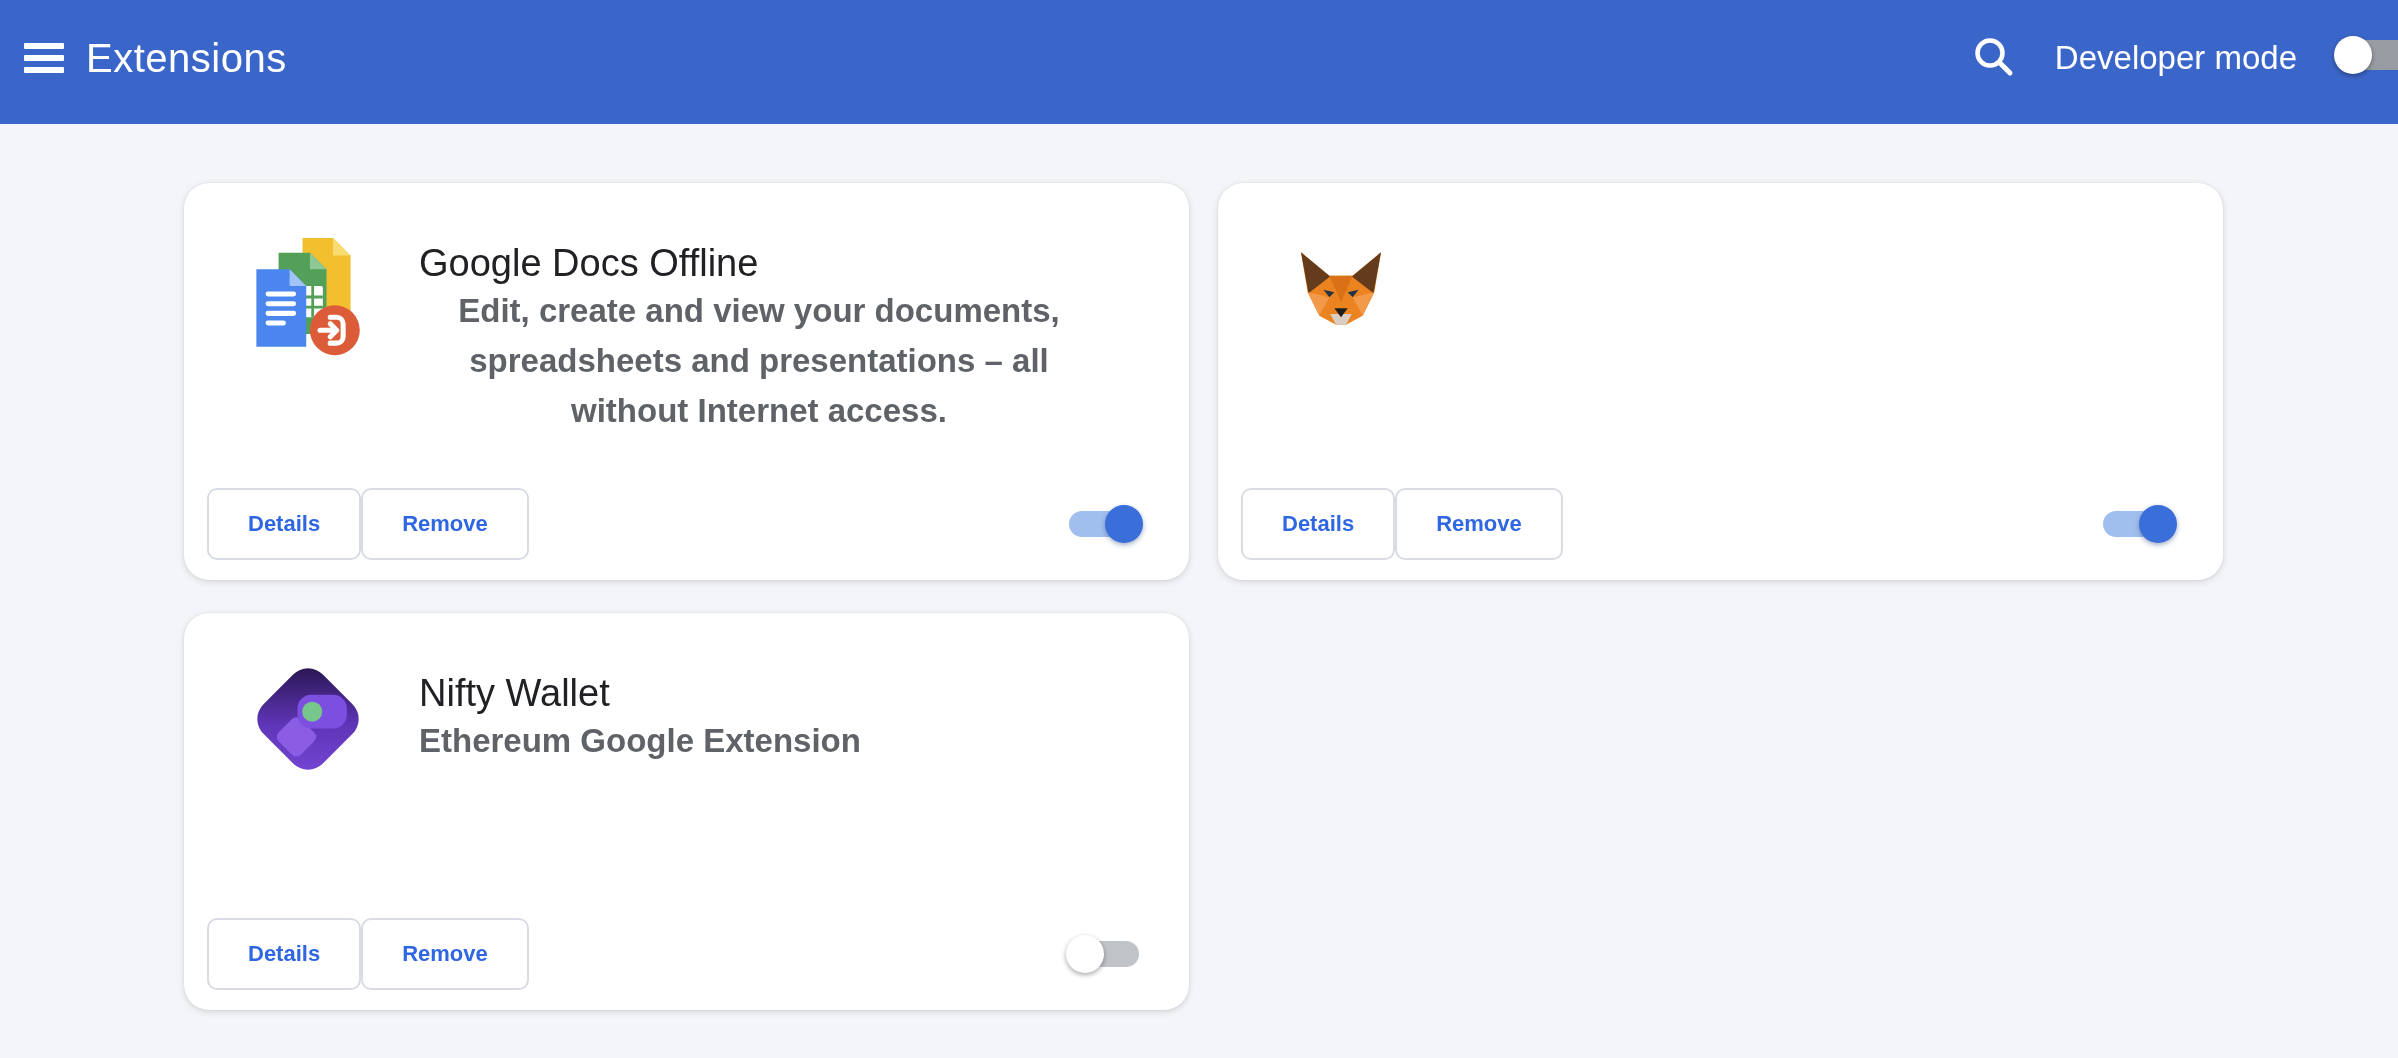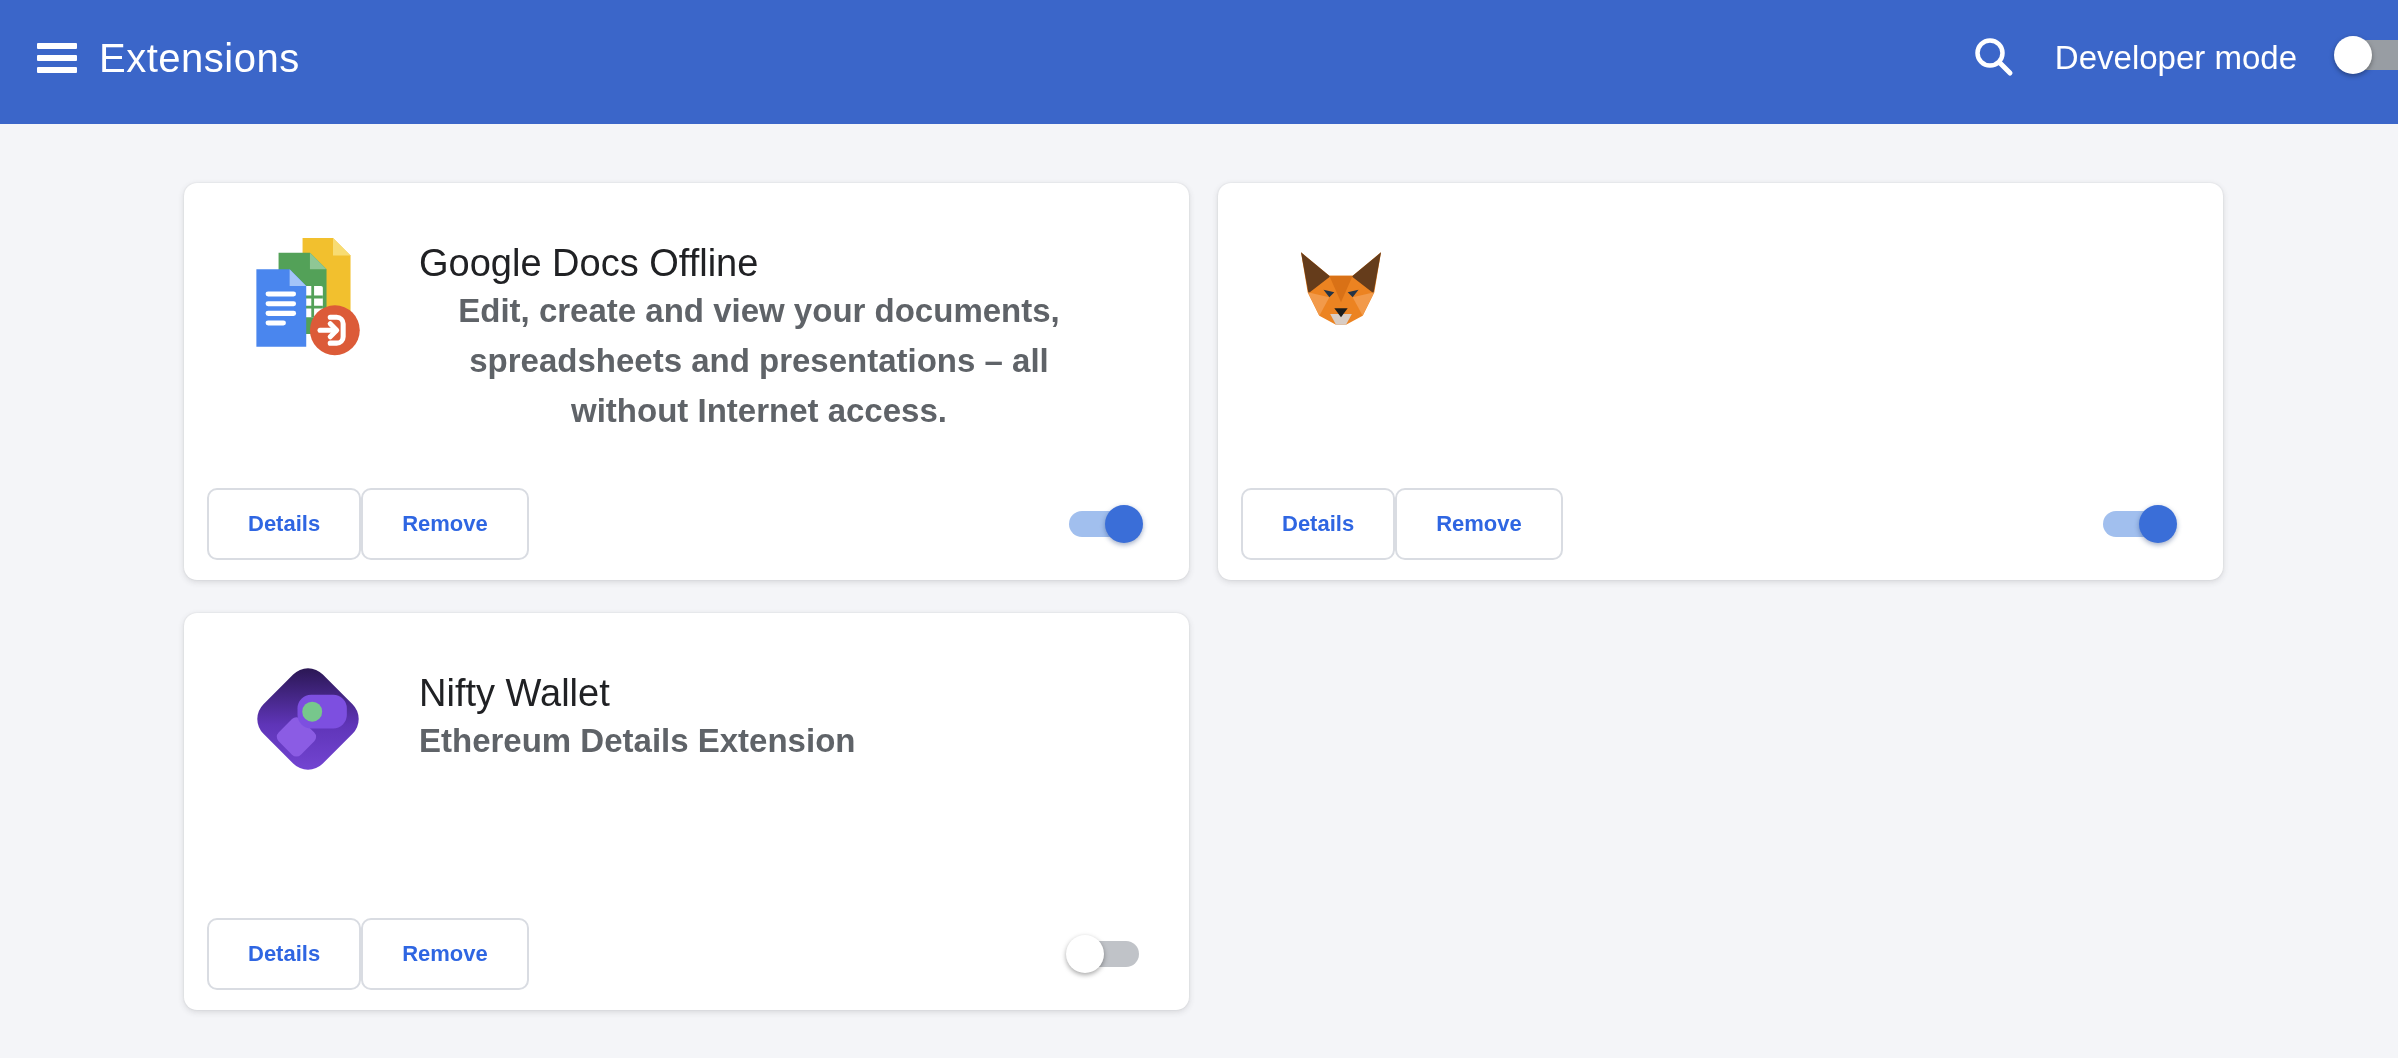--- a/index.html
+++ b/index.html
@@ -8,21 +8,21 @@
     font-family:"Liberation Sans", sans-serif;
     background:#f4f5f8;
   }
 
   
   .app-header {
     position:relative;
     width:100%; height:124px;
     background:#3b66c9;
     display:flex; align-items:center;
-    padding:0 0 8px 37px;
+    padding:0 0 8px 24px;
     overflow:hidden;
   }
   .hamburger { width:40px; height:30px; display:flex; flex-direction:column; justify-content:space-between; cursor:pointer; flex:none; }
   .hamburger span { display:block; width:40px; height:6px; background:#ffffff; border-radius:1px; }
   .header-title { color:#ffffff; font-size:40px; font-weight:400; margin-left:22px; letter-spacing:0.5px; }
   .header-right { margin-left:auto; display:flex; align-items:center; padding-right:101px; }
   .search-icon { width:46px; height:46px; flex:none; cursor:pointer; }
   .dev-label { color:#ffffff; font-size:33px; margin-left:38px; white-space:nowrap; }
 
   
@@ -41,21 +41,21 @@
   .cards {
     display:grid;
     grid-template-columns:1005px 1005px;
     grid-gap:33px 29px;
     padding:59px 0 0 184px;
   }
   .card {
     position:relative;
     width:1005px; height:397px;
     background:#ffffff;
-    border-radius:13px;
+    border-radius:25px;
     box-shadow:0 2px 6px rgba(60,64,67,.16), 0 0 2px rgba(60,64,67,.12);
   }
   .card-body { display:flex; padding:49px 40px 0 65px; }
   .ext-icon { width:120px; height:135px; flex:none; }
   .ext-text { margin-left:50px; min-width:0; }
   .ext-name { font-size:38px; font-weight:400; color:#202124; line-height:46px; margin-top:8px; }
   .ext-desc { font-size:33px; font-weight:700; color:#5f6368; line-height:50px; max-width:680px;text-align:center; }
 
   .card-actions {
     position:absolute; left:23px; right:50px; bottom:20px;
@@ -197,21 +197,21 @@
           </g>
 
           <rect x="34" y="62" width="30" height="30" rx="6" transform="rotate(45 49 77)" fill="#8b5ce4"></rect>
 
           <rect x="50" y="37" width="47" height="32" rx="13" fill="#7d4fe0"></rect>
           <circle cx="64" cy="53" r="9.5" fill="#77c78c"></circle>
         </svg>
       </div>
       <div class="ext-text">
         <h2 class="ext-name">Nifty Wallet</h2>
-        <p class="ext-desc">Ethereum Details Extension</p>
+        <p class="ext-desc">Ethereum Google Extension</p>
       </div>
     </div>
     <div class="card-actions">
       <button class="btn">Details</button>
       <button class="btn">Remove</button>
       <div class="toggle">
         <div class="track"></div>
         <div class="knob"></div>
       </div>
     </div>

